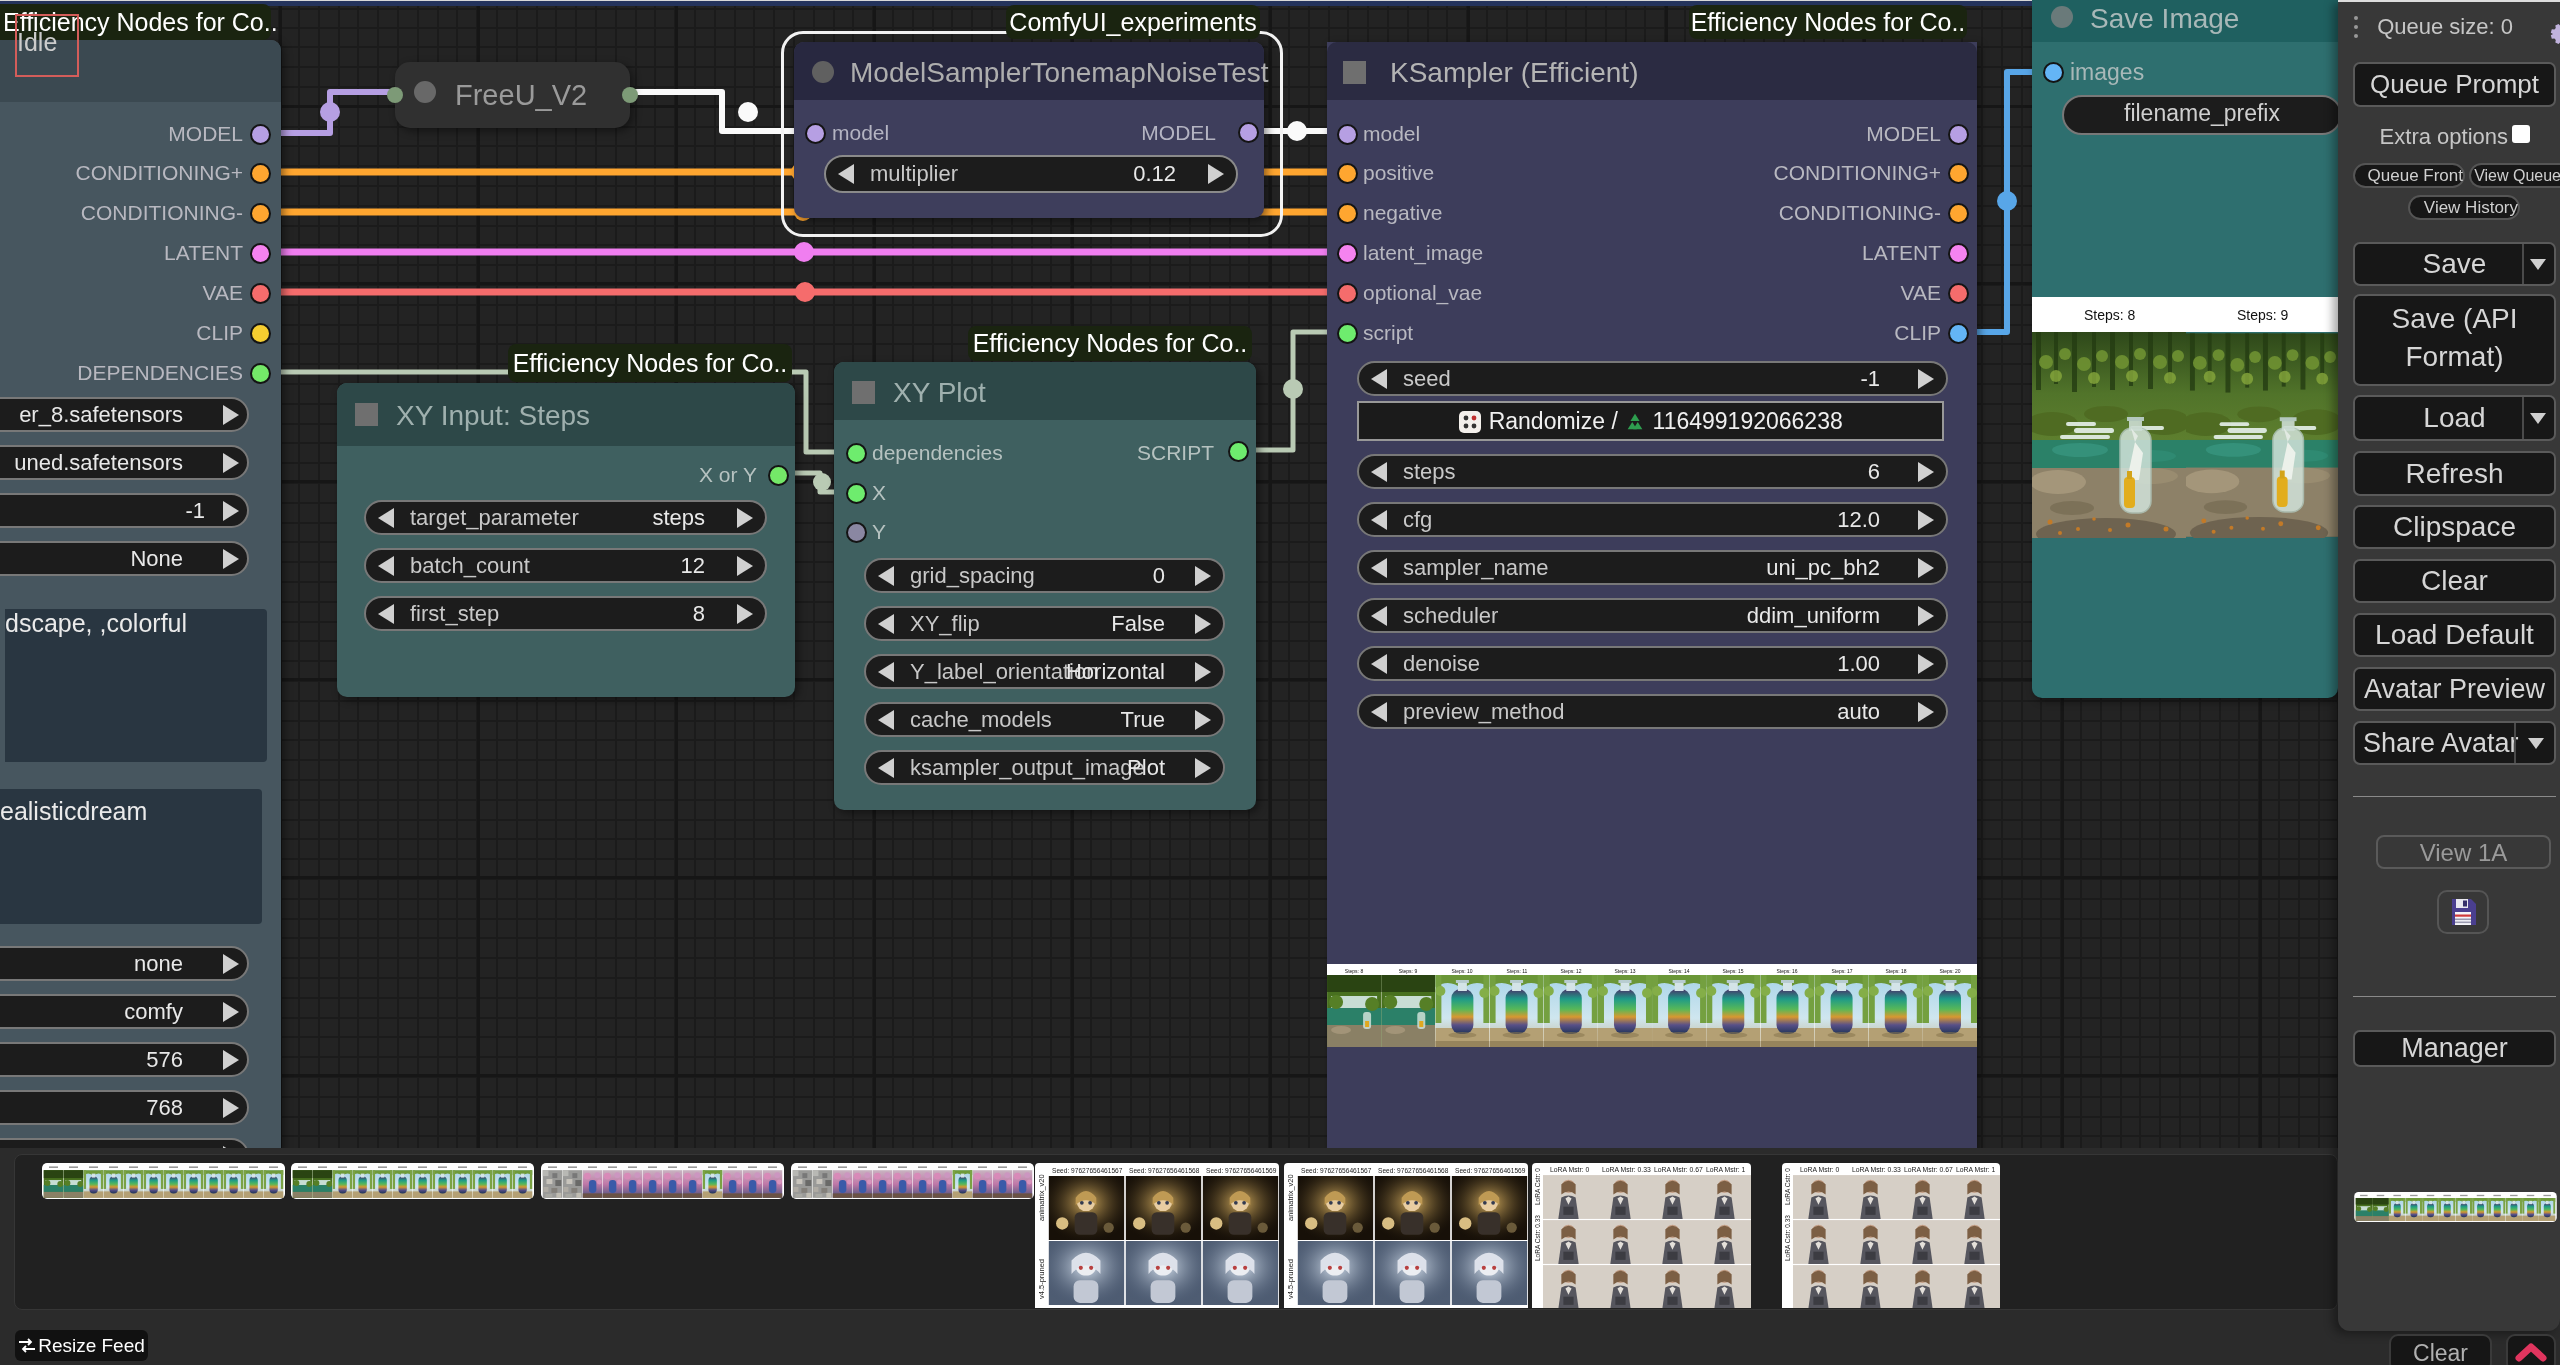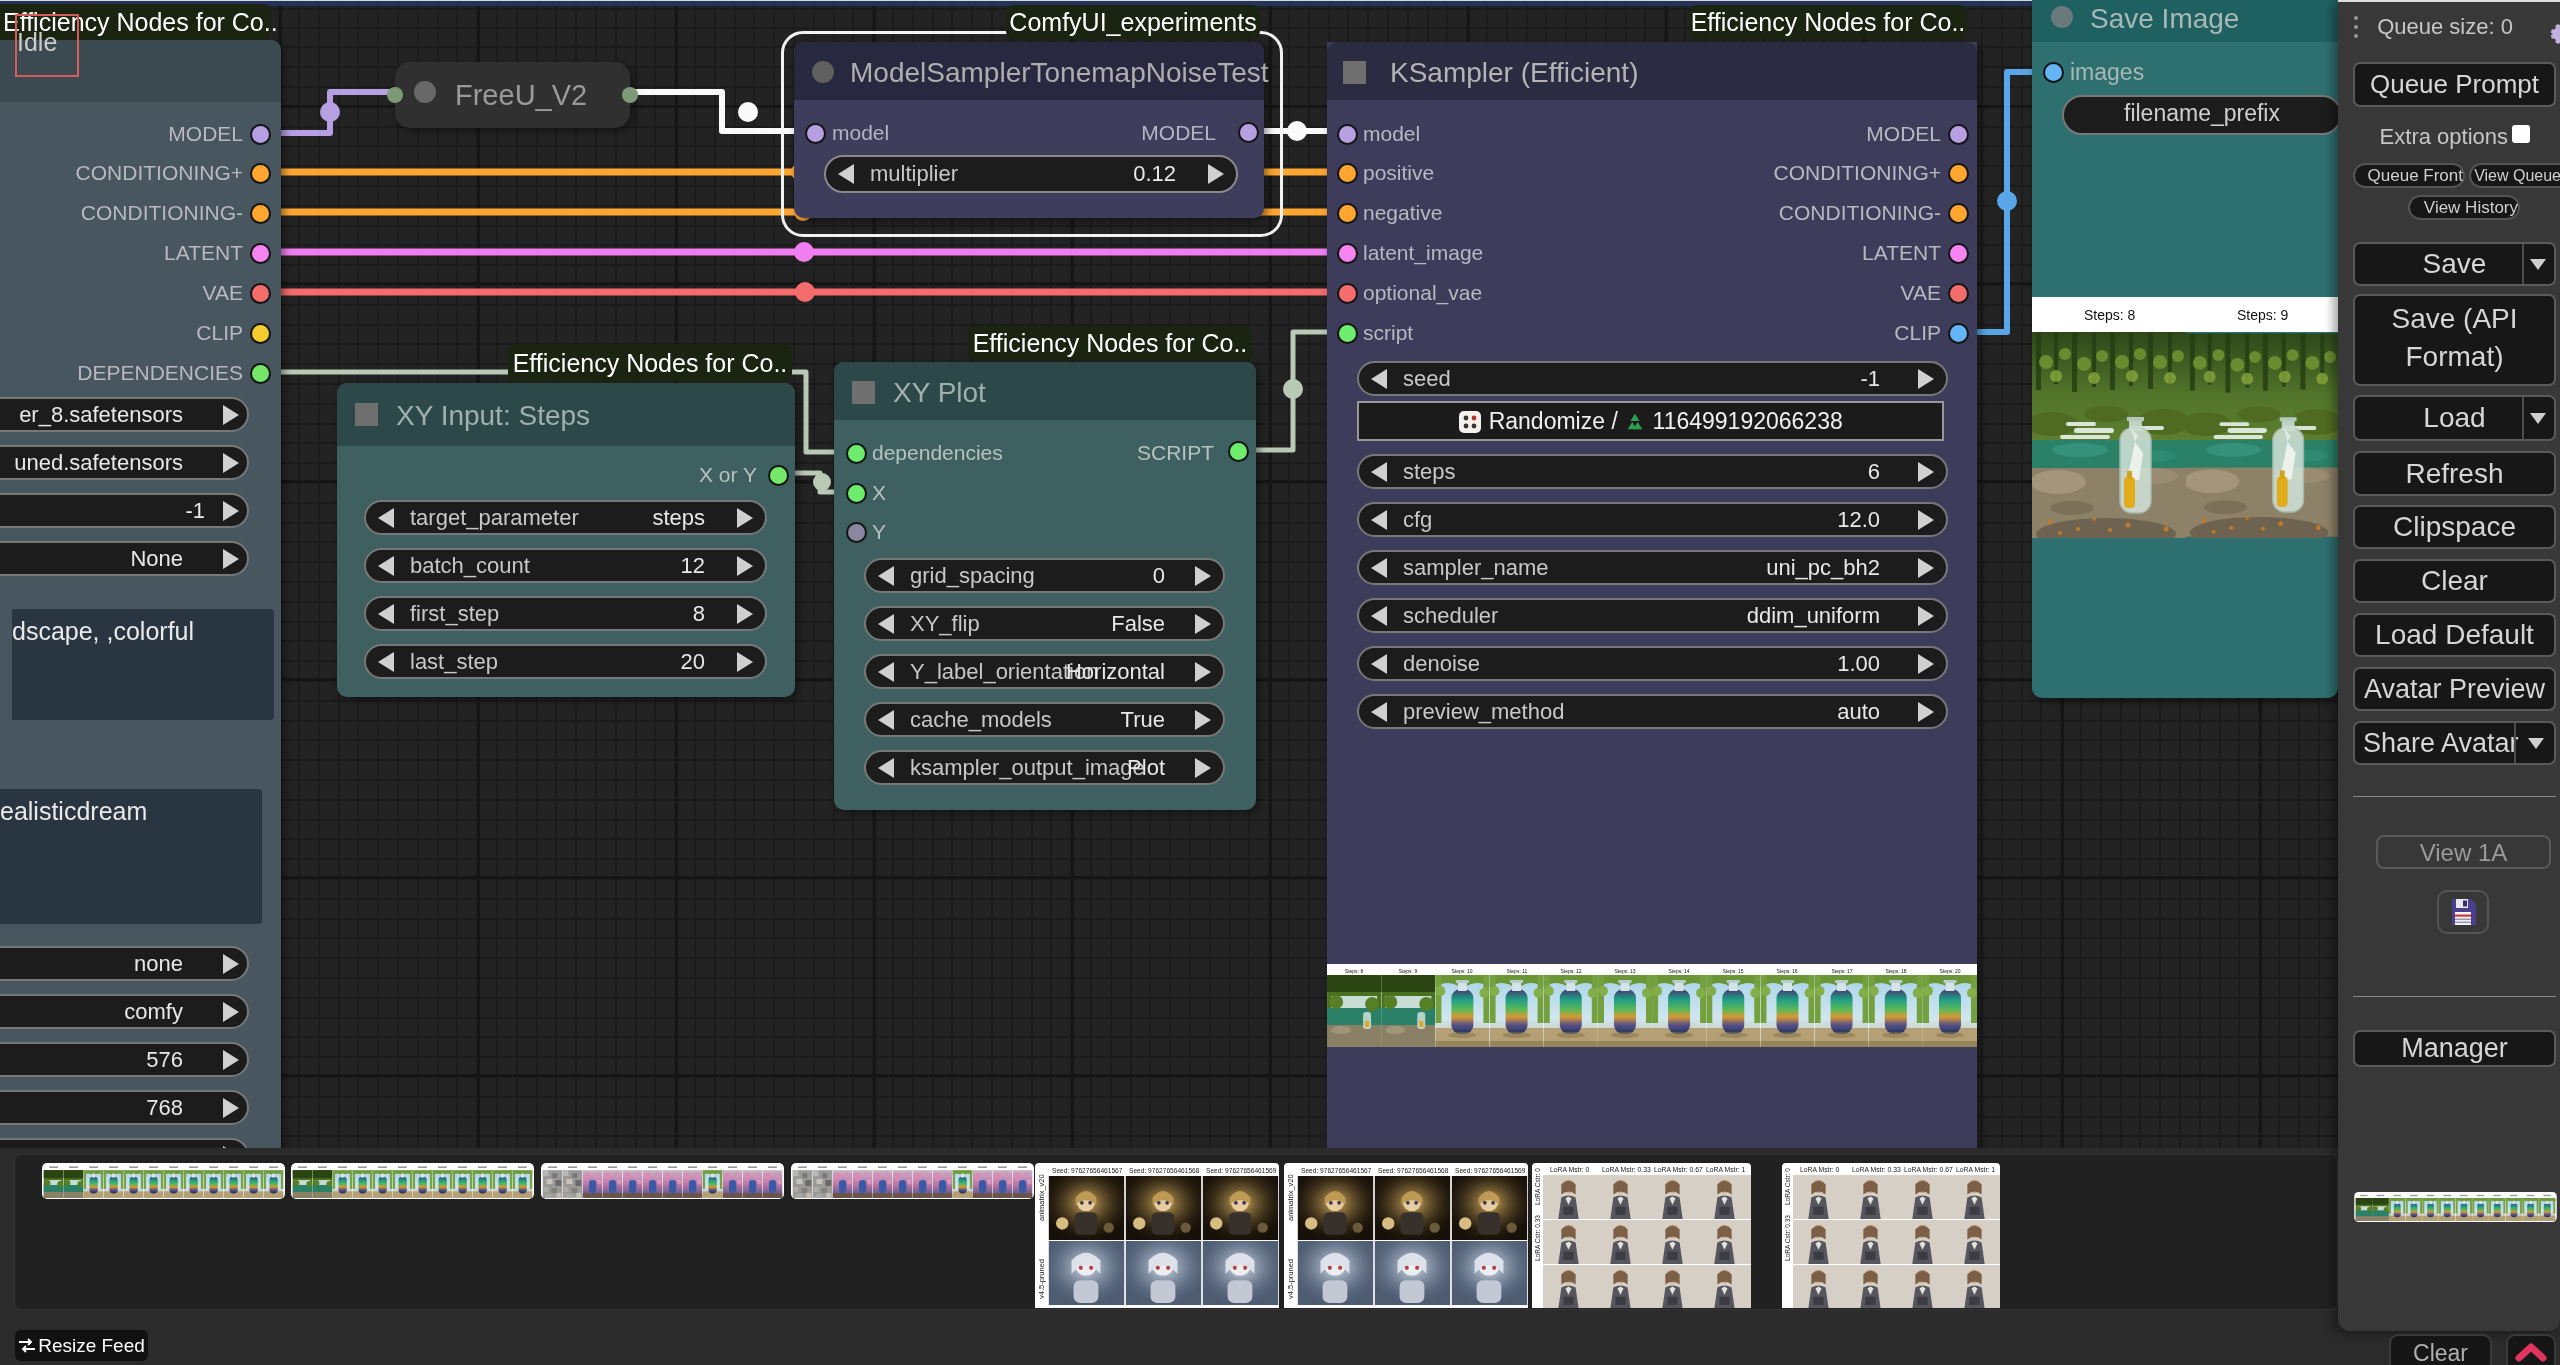--- a/index.html
+++ b/index.html
@@ -93,21 +93,21 @@
       <s class="ra" style="right:8px"></s>
     </div>
  <div class="pill" style="left:-60px;top:453px;width:305px;height:31px">
       <span class="wv" style="right:42px">-1</span>
       <s class="ra" style="right:8px"></s>
     </div>
  <div class="pill" style="left:-60px;top:501px;width:305px;height:31px">
       <span class="wv" style="right:64px">None</span>
       <s class="ra" style="right:8px"></s>
     </div>
- <div style="position:absolute;left:12px;top:569px;width:262px;height:111px;background:#293641;border-radius:0 4px 4px 0;color:#eaeaea;font-size:25px;padding-top:8px;box-sizing:border-box">dscape, ,colorful</div>
+ <div style="position:absolute;left:5px;top:569px;width:262px;height:153px;background:#293641;border-radius:0 4px 4px 0;color:#eaeaea;font-size:25px;box-sizing:border-box">dscape, ,colorful</div>
  <div style="position:absolute;left:0;top:749px;width:262px;height:135px;background:#293641;border-radius:0 4px 4px 0;color:#eaeaea;font-size:25px;padding-top:8px;box-sizing:border-box">ealisticdream</div>
  <div class="pill" style="left:-60px;top:906px;width:305px;height:31px">
       <span class="wv" style="right:64px">none</span>
       <s class="ra" style="right:8px"></s>
     </div>
  <div class="pill" style="left:-60px;top:954px;width:305px;height:31px">
       <span class="wv" style="right:64px">comfy</span>
       <s class="ra" style="right:8px"></s>
     </div>
  <div class="pill" style="left:-60px;top:1002px;width:305px;height:31px">
@@ -279,26 +279,20 @@
  <div class="pill" style="left:27px;top:165px;width:399px;height:31px">
       <s class="la"></s>
       <span class="wl">batch_count</span>
       <span class="wv" style="right:60px">12</span>
       <s class="ra"></s>
     </div>
  <div class="pill" style="left:27px;top:213px;width:399px;height:31px">
       <s class="la"></s>
       <span class="wl">first_step</span>
       <span class="wv" style="right:60px">8</span>
-      <s class="ra"></s>
-    </div>
- <div class="pill" style="left:27px;top:261px;width:399px;height:31px">
-      <s class="la"></s>
-      <span class="wl">last_step</span>
-      <span class="wv" style="right:60px">20</span>
       <s class="ra"></s>
     </div>
 </div>
 <div class="badge" style="left:508px;top:344px;width:284px;height:38px;line-height:38px">Efficiency Nodes for Co..</div>
 
 <div class="node" style="left:834px;top:362px;width:422px;height:448px;background:#3f6060;border-radius:10px">
  <div style="position:absolute;left:0;top:0;right:0;height:58px;background:#2d4848;border-radius:10px 10px 0 0"></div>
  <div class="sq" style="left:18px;top:19px"></div>
  <div class="ttl" style="left:59px;top:15px;color:#9fb0ae">XY Plot</div>
  <div class="dot" style="left:12px;top:81px;background:#6eec6e"></div>

